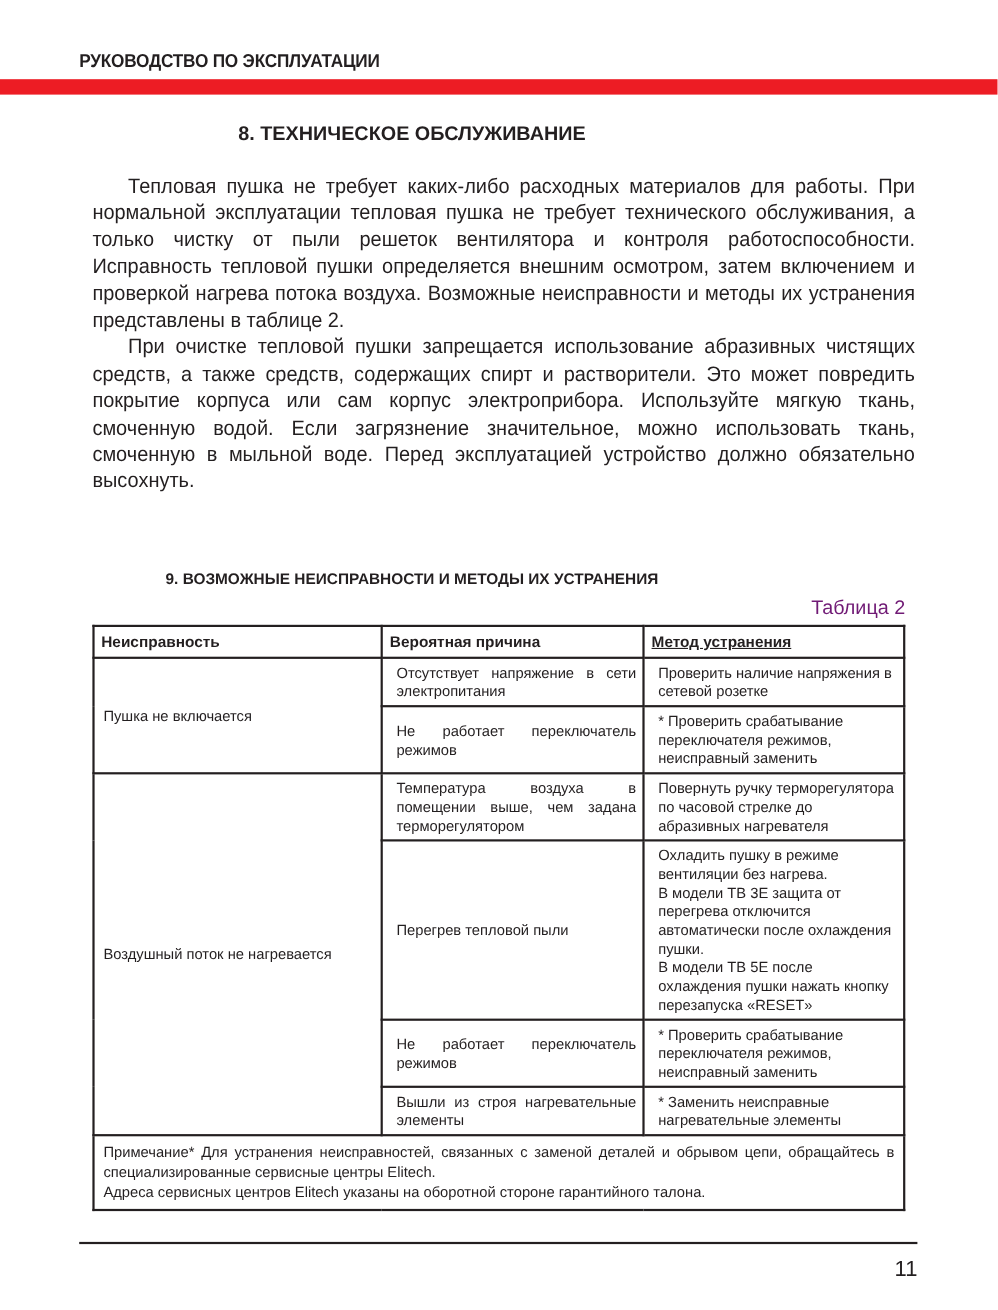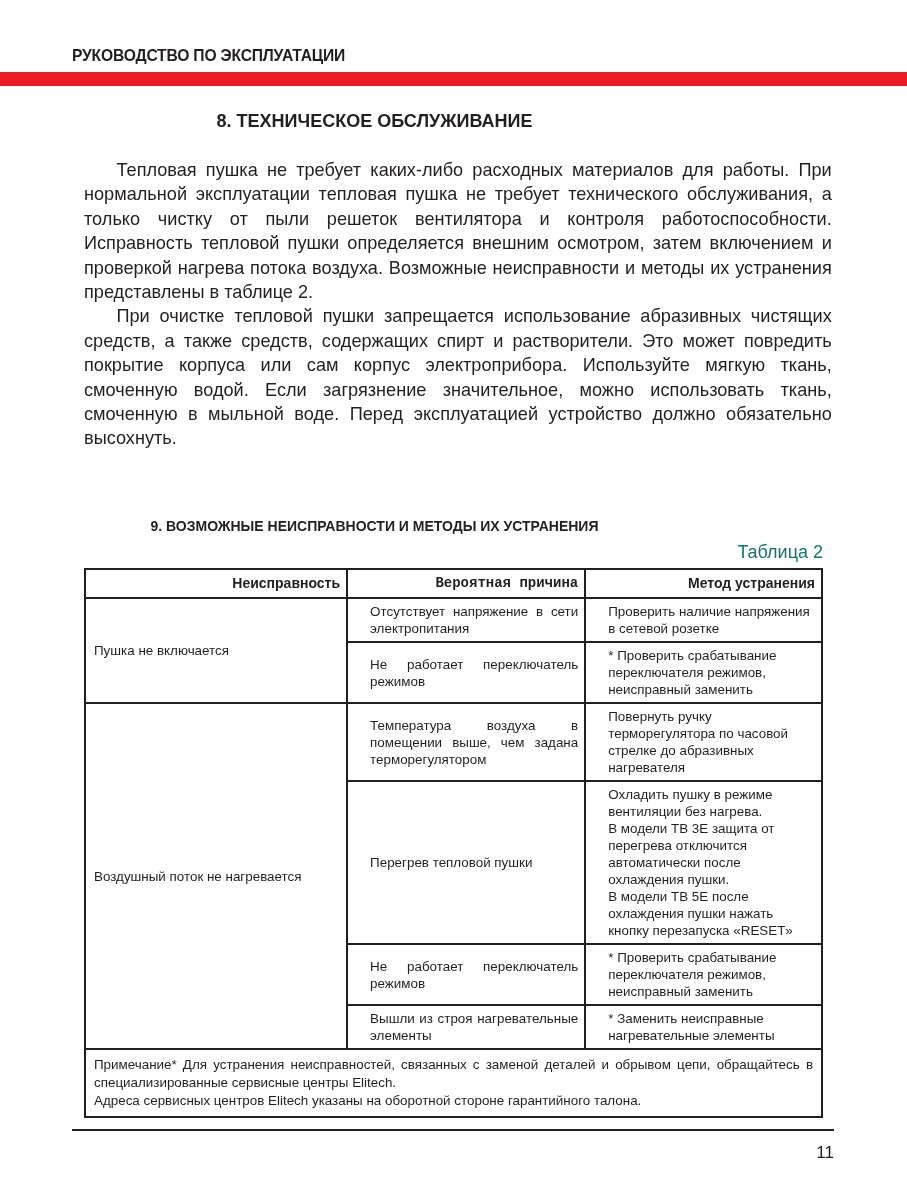--- a/index.html
+++ b/index.html
@@ -5,30 +5,30 @@
     html, body { margin: 0; padding: 0; background: #ffffff; }
     body { width: 907px; height: 1191px; position: relative; overflow: hidden; color: #231f20; font-family: "Liberation Sans", sans-serif; }
     .running-header { position: absolute; left: 72px; top: 46px; font-size: 17px; font-weight: bold; letter-spacing: -0.2px; color: #231f20; transform: scaleX(0.92); transform-origin: left center; }
     .red-bar { position: absolute; left: 0; top: 72px; width: 907px; height: 14px; background: #ed1c24; }
     .section-title { position: absolute; left: 0; width: 749px; text-align: center; font-size: 18px; font-weight: bold; color: #231f20; }
     .s8-title { top: 111px; }
     .s9-title { top: 518px; font-size: 14px; }
     .body-text { position: absolute; left: 84px; width: 748px; font-size: 19px; line-height: 24.4px; text-align: justify; color: #231f20; transform: scaleX(0.955); transform-origin: left top; width: 783px; }
     .body-text p { margin: 0; text-indent: 34px; }
     .para-block { top: 158px; }
-    .table-caption { position: absolute; right: 84px; top: 542px; font-size: 18px; color: #0f766e; }
+    .table-caption { position: absolute; right: 84px; top: 542px; font-size: 18px; color: #701a75; }
     table.fault-table { position: absolute; left: 84px; top: 568px; width: 739px; border-collapse: collapse; font-size: 13.4px; line-height: 17px; color: #231f20; }
-    .fault-table th, .fault-table td { border: 2px solid #231f20; padding: 4px 6px 4px 22px; vertical-align: middle; text-align: left; }
-    .fault-table th { font-weight: bold; text-align: right; font-size: 14px; padding: 5px 6px; }
+    .fault-table th, .fault-table td { border: 2px solid #231f20; padding: 4px 6px 4px 12px; vertical-align: middle; text-align: left; }
+    .fault-table th { font-weight: bold; text-align: left; font-size: 14px; padding: 5px 6px; }
     .fault-table td.cause { text-align: justify; }
     .fault-table td.fault { vertical-align: middle; padding-left: 8px; border-radius: 12px; }
-    .col1 { width: 254px; } .col2 { width: 228px; font-family: Liberation Mono, monospace; } .col3 { width: 227px; }
+    .col1 { width: 254px; } .col2 { width: 228px; } .col3 { width: 227px; text-decoration: underline; }
     .fault-table td.note { font-size: 13.4px; line-height: 18px; padding: 6px 8px; text-align: justify; margin-top: 12px; }
     .footer-rule { position: absolute; left: 72px; top: 1129px; width: 762px; height: 2px; background: #231f20; }
-    .page-number { position: absolute; right: 73px; top: 1143px; font-size: 17px; color: #231f20; }
+    .page-number { position: absolute; right: 73px; top: 1143px; font-size: 20px; color: #231f20; }
     .multiline { white-space: pre-line; }
   </style>
 </head>
 <body>
 
 <div class="running-header">РУКОВОДСТВО ПО ЭКСПЛУАТАЦИИ</div>
 <div class="red-bar"></div>
 
 <div class="section-title s8-title">8. ТЕХНИЧЕСКОЕ ОБСЛУЖИВАНИЕ</div>
 
@@ -57,21 +57,21 @@
     <tr>
       <td class="cause">Не работает переключатель режимов</td>
       <td>* Проверить срабатывание переключателя режимов, неисправный заменить</td>
     </tr>
     <tr>
       <td class="fault" rowspan="4">Воздушный поток не нагревается</td>
       <td class="cause">Температура воздуха в помещении выше, чем задана терморегулятором</td>
       <td>Повернуть ручку терморегулятора по часовой стрелке до абразивных нагревателя</td>
     </tr>
     <tr>
-      <td class="cause">Перегрев тепловой пушки</td>
+      <td class="cause">Перегрев тепловой пыли</td>
       <td class="multiline">Охладить пушку в режиме вентиляции без нагрева.
 В модели ТВ 3Е защита от перегрева отключится автоматически после охлаждения пушки.
 В модели ТВ 5Е после охлаждения пушки нажать кнопку перезапуска «RESET»</td>
     </tr>
     <tr>
       <td class="cause">Не работает переключатель режимов</td>
       <td>* Проверить срабатывание переключателя режимов, неисправный заменить</td>
     </tr>
     <tr>
       <td class="cause">Вышли из строя нагревательные элементы</td>

